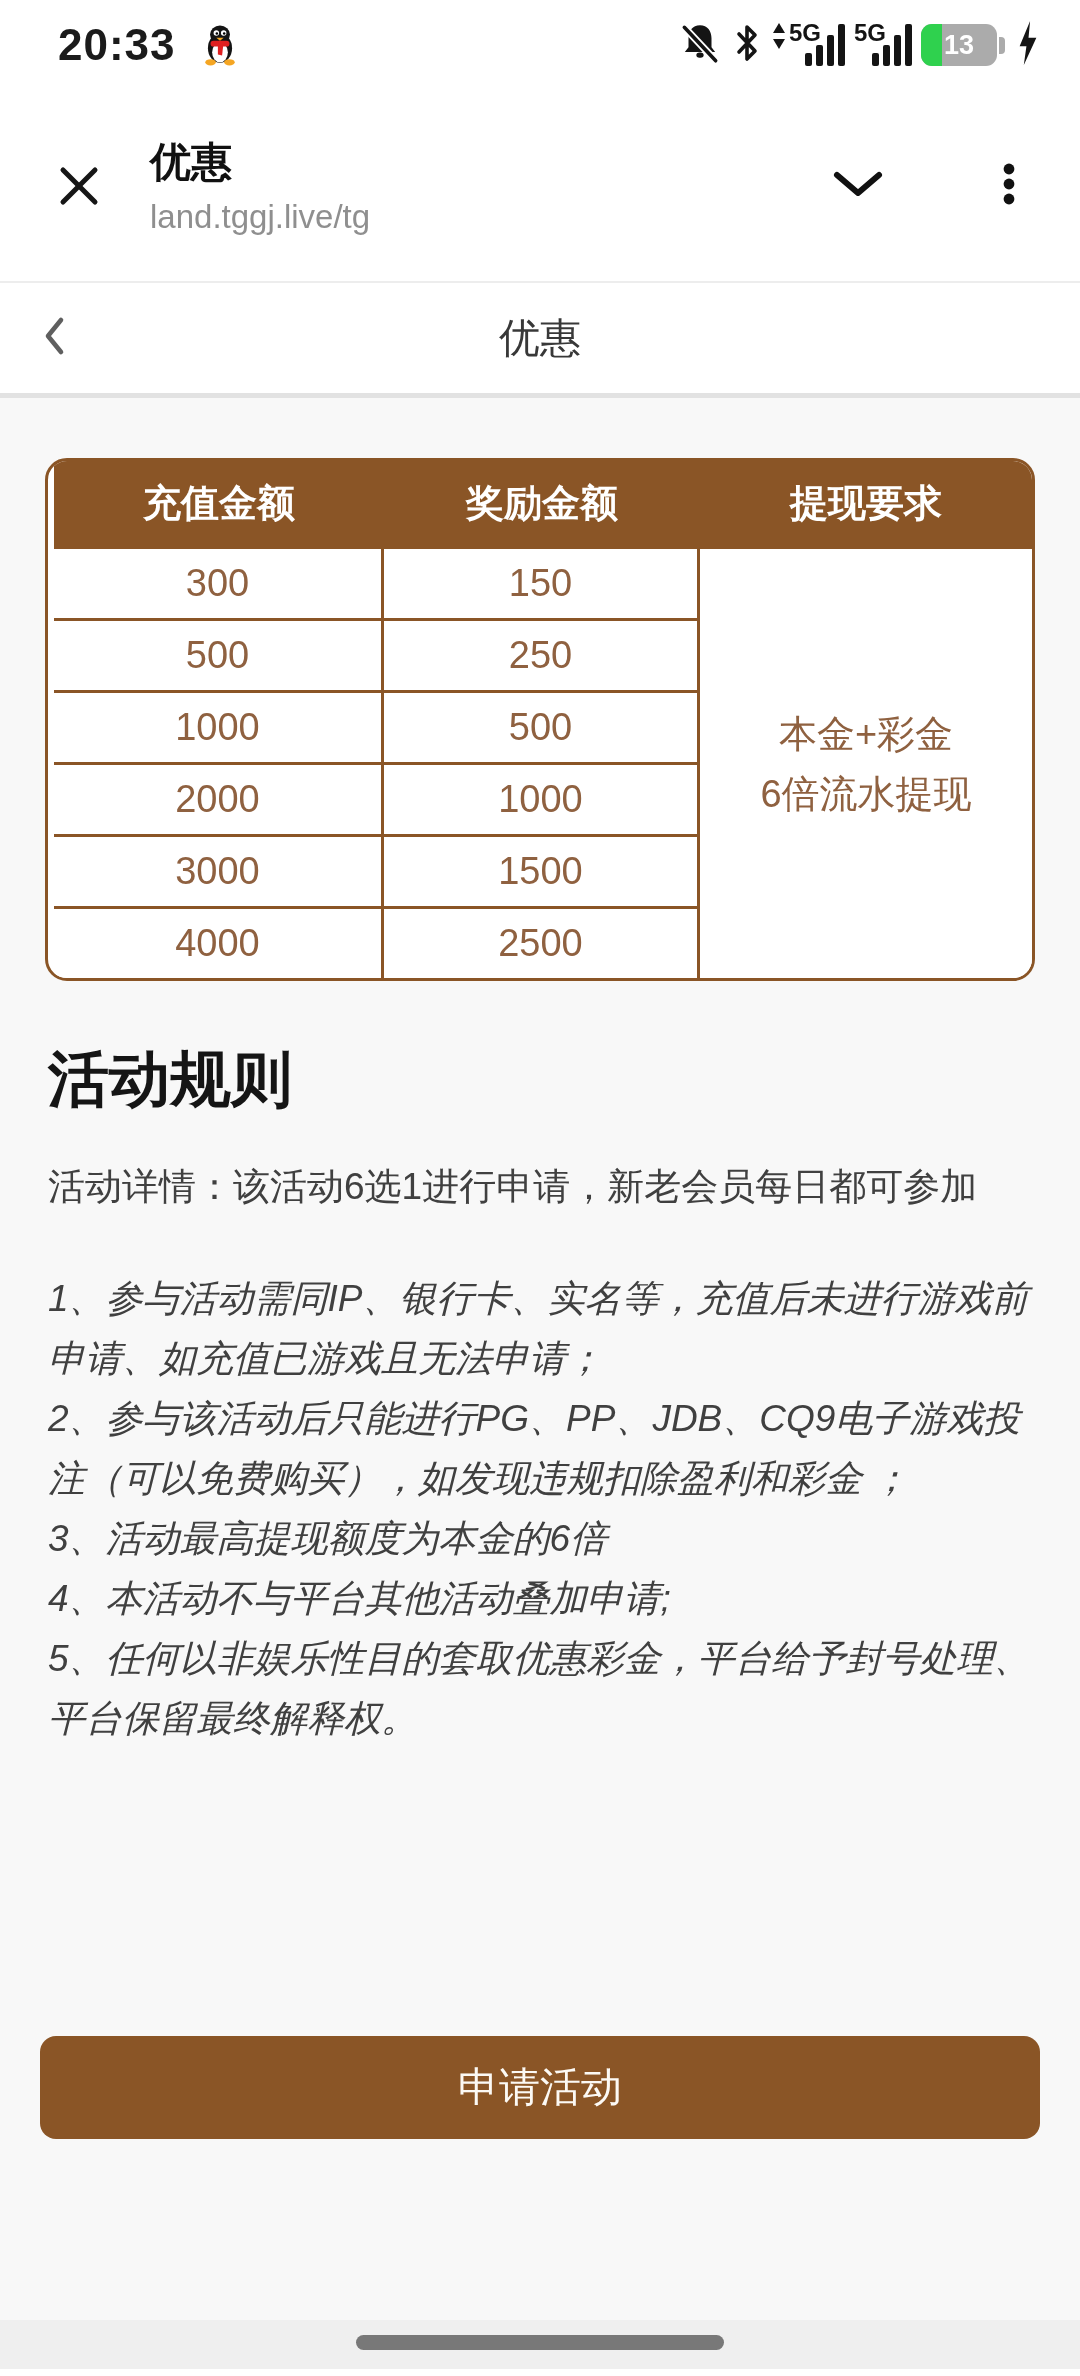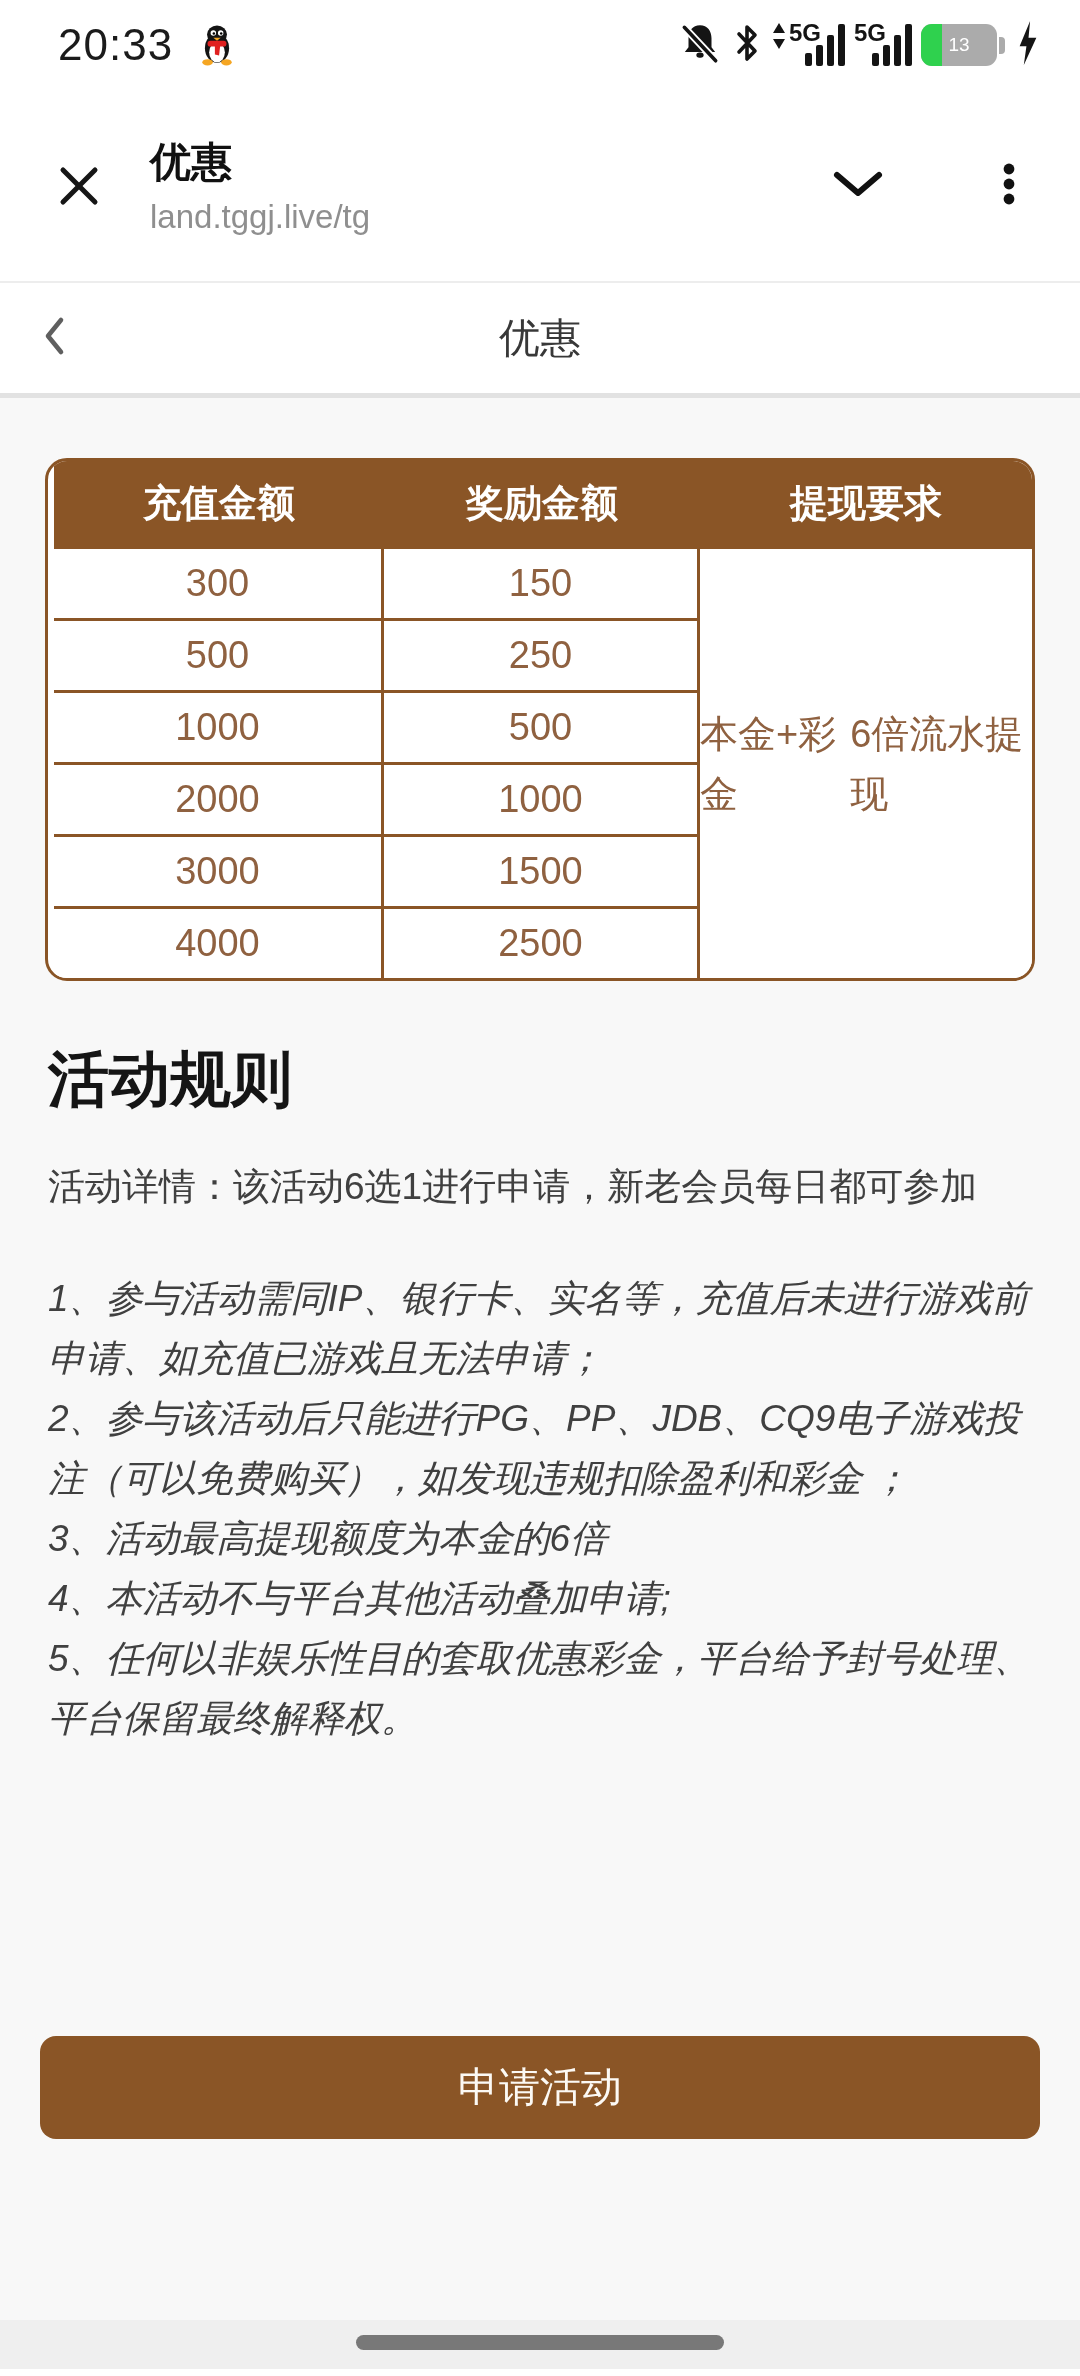--- a/index.html
+++ b/index.html
@@ -2,29 +2,29 @@
 <html><head>
 <meta charset="utf-8">
 <style>
   * { margin:0; padding:0; box-sizing:border-box; }
   html,body { width:1080px; height:2376px; background:#fff;
     font-family:"Liberation Sans","DejaVu Sans",sans-serif; }
 
   
   .status-bar { height:90px; background:#fff; display:flex; align-items:center;
     padding:0 38px 0 58px; }
-  .sb-time { font-size:44px; font-weight:400; color:#1b1b1b; letter-spacing:1px; }
+  .sb-time { font-size:44px; font-weight:700; color:#1b1b1b; letter-spacing:1px; }
   .sb-qq { margin-left:26px; display:flex; align-items:center; }
   .sb-right { margin-left:auto; display:flex; align-items:center; gap:9px; }
   .battery { display:flex; align-items:center; }
   .battery-body { position:relative; width:76px; height:42px; border-radius:11px;
     background:#ababab; overflow:hidden; }
   .battery-fill { position:absolute; left:0; top:0; bottom:0; width:21px; background:#2fd14e; }
   .battery-text { position:absolute; inset:0; display:flex; align-items:center;
-    justify-content:center; color:#fff; font-size:19px; font-weight:400; }
+    justify-content:center; color:#fff; font-size:27px; font-weight:700; }
   .battery-nub { width:6px; height:17px; background:#ababab;
     border-radius:0 4px 4px 0; margin-left:2px; }
 
   
   .browser-bar { height:193px; background:#fff; display:flex; align-items:center;
     padding:0 64px 0 56px; border-bottom:2px solid #ededed; }
   .close-btn { width:46px; height:46px; flex:0 0 auto; }
   .bb-text { margin-left:48px; display:flex; flex-direction:column; }
   .bb-title { font-size:41px; font-weight:700; color:#111; }
   .bb-url { font-size:33px; color:#8f8f8f; margin-top:8px; }
@@ -44,21 +44,21 @@
   .promo-table { margin:60px 45px 0; border:3px solid #8a5526; border-radius:22px;
     overflow:hidden; background:#fff; display:grid;
     grid-template-columns:334fr 320fr 336fr;
     grid-template-rows:85px repeat(6,72px);padding-left:6px; }
   .th { background:#8a5526; color:#fff; font-size:38px; font-weight:700;
     display:flex; align-items:center; justify-content:center; }
   .td { background:#fff; color:#8f6140; font-size:38px; display:flex;
     align-items:center; justify-content:center; border-top:3px solid #8a5526; }
   .td.colsep { border-right:3px solid #8a5526; }
   .td-merged { grid-column:3; grid-row:2 / span 6; background:#fff;
-    border-top:3px solid #8a5526; display:flex; flex-direction:row;
+    border-top:3px solid #8a5526; display:flex; flex-direction:column;
     align-items:center; justify-content:center; color:#8f6140; font-size:38px;
     line-height:60px; }
 
   .rules { padding:0 48px; color:#404040; }
   .rules-heading { margin-top:58px; font-size:61px; font-weight:700; color:#151515; }
   .rules p { font-size:37px; line-height:60px; }
   .para-1 { margin-top:36px; }
   .para-2 { margin-top:30px; }
   .items { margin-top:52px;font-style:italic; }
 

